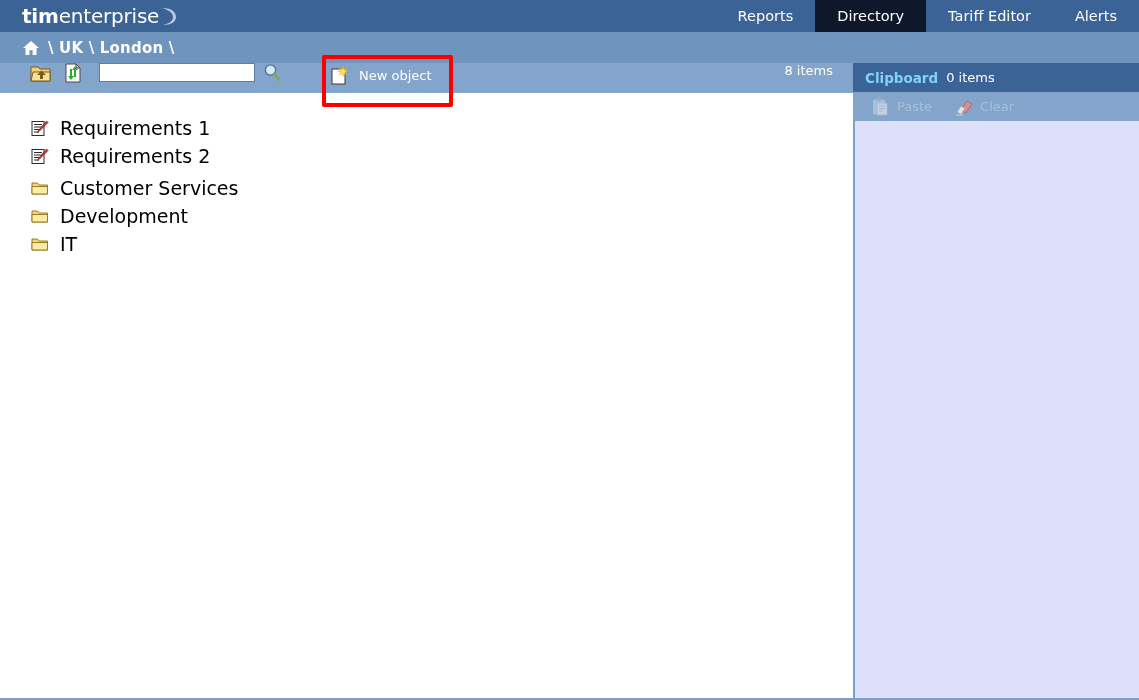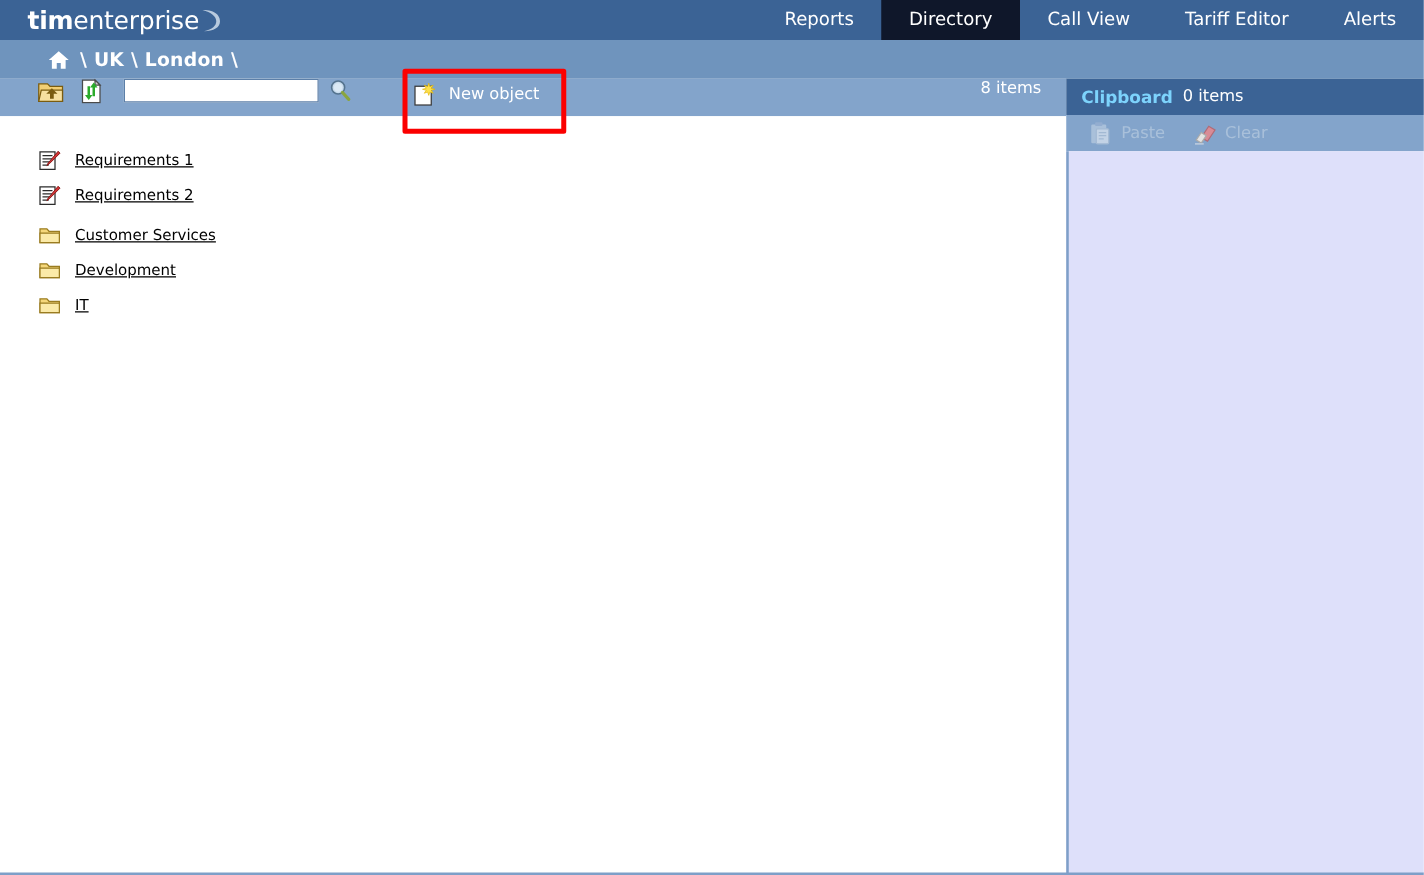--- a/index.html
+++ b/index.html
@@ -73,21 +73,21 @@
 
   
   .breadcrumb-bar {
     position: absolute;
     left: 0; top: 32px;
     width: 1139px;
     height: 31px;
     background: #6f94bd;
     display: flex;
     align-items: center;
-    padding-left: 38px;
+    padding-left: 22px;
     box-sizing: border-box;
   }
   .home-icon { width: 18px; height: 16px; display:block; }
   .crumbs {
     font-size: 15px;
     font-weight: bold;
     color: #ffffff;
     margin-left: 8px;
     white-space: nowrap;
     letter-spacing: 0.2px;
@@ -183,24 +183,23 @@
   }
   .list-item .li-icon {
     width: 20px; height: 18px;
     flex: none;
     display: flex;
     align-items: center;
     justify-content: center;
   }
   .list-item .li-label {
     margin-left: 10px;
-    font-size: 12px;
+    font-size: 19px;
     color: #000000;
     white-space: nowrap;
-    text-decoration: underline;
   }
   .list-gap { height: 4px; }
 
   
   .clipboard {
     position: absolute;
     left: 853px; top: 63px;
     width: 286px;
     height: 636px;
     box-sizing: border-box;
@@ -269,21 +268,20 @@
     <div class="logo-text"><span class="b">tim</span><span>enterprise</span></div>
     <div class="logo-swoosh">
       <svg width="17" height="19" viewBox="0 0 17 19">
         <path d="M2,1 C13,1 16,6 16,10 C16,15 11,18 3,18 C10,16.5 13,13.5 13,10 C13,6 9,3 2,1 Z" fill="#b8cade"></path>
       </svg>
     </div>
   </div>
   <div class="navtabs">
     <div class="navtab">Reports</div>
     <div class="navtab active">Directory</div>
-    <div class="navtab">Call View</div>
     <div class="navtab">Tariff Editor</div>
     <div class="navtab">Alerts</div>
   </div>
 </div>
 
 <div class="breadcrumb-bar">
   <span>
     <svg class="home-icon" viewBox="0 0 18 16">
       <path d="M9,1 L17,8 L14.5,8 L14.5,15 L10.6,15 L10.6,10.3 L7.4,10.3 L7.4,15 L3.5,15 L3.5,8 L1,8 Z" fill="#ffffff"></path>
     </svg>

